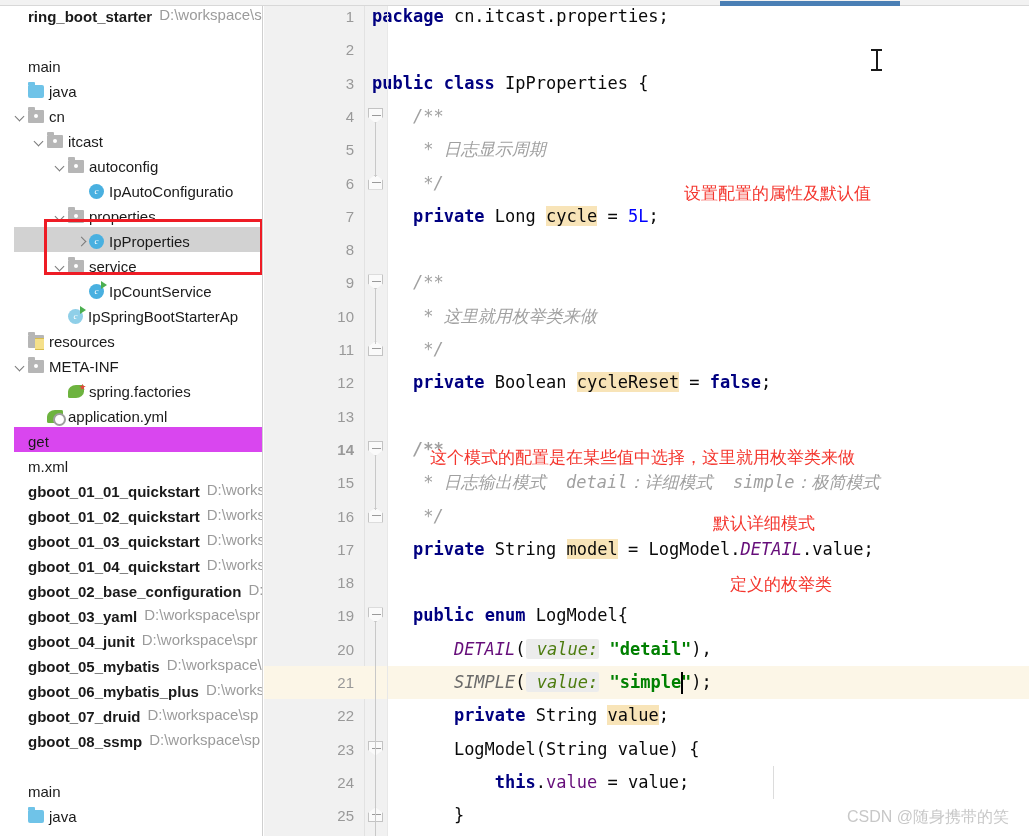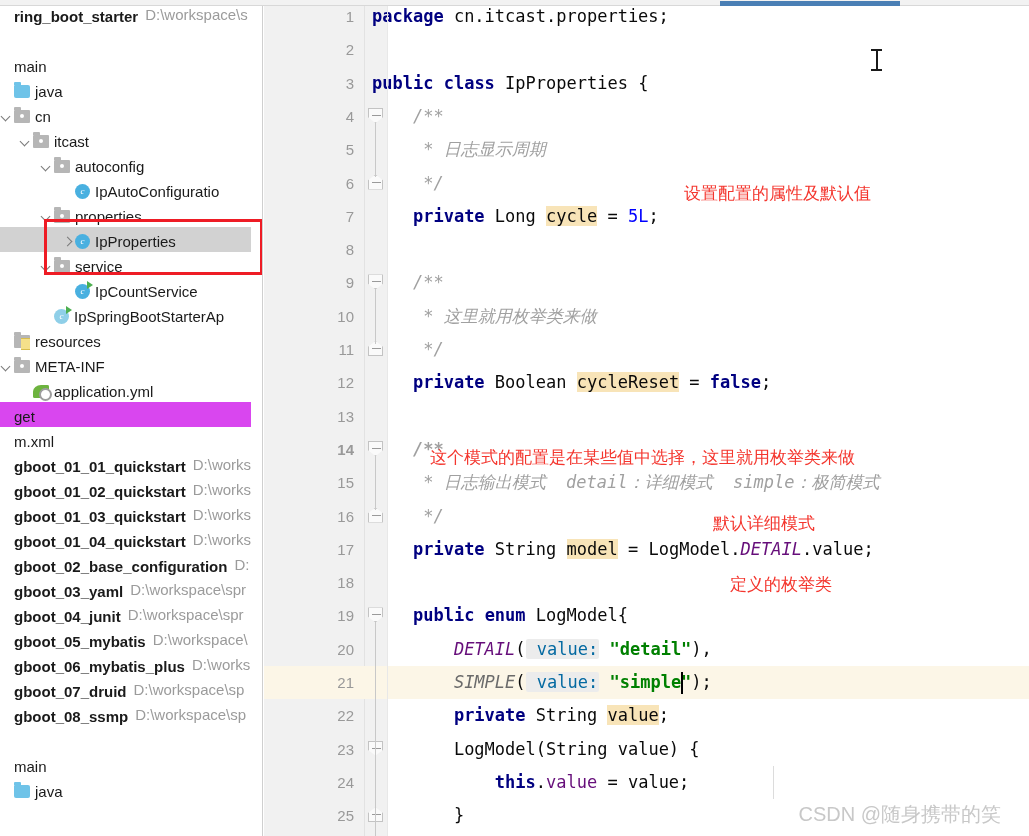--- a/index.html
+++ b/index.html
@@ -155,21 +155,21 @@
   .kw  { color: #000080; font-weight: bold; }
   .typ { color: #0a0a0a; }
   .cls { color: #0a0a0a; }
   .fld { color: #660e7a; }
   .str { color: #008000; font-weight: bold; }
   .num { color: #0000ff; }
   .cmt { color: #a0a0a0; font-style: italic; }
   .enumc { color: #660e7a; font-style: italic; }
   .enumg { color: #6b6b6b; font-style: italic; }
   .hint {
-    color: #0369a1; background: #ececec; border-radius: 2px; padding: 0 1px;
+    color: #4d7c0f; background: #ececec; border-radius: 2px; padding: 0 1px; font-style: italic;
   }
   .hi { background: #f8e4b8; }
 
   
   .ann {
     position: absolute; color: #f4362e;
     font-family: Liberation Mono, monospace; font-size: 17px;
     white-space: nowrap;
   }
   .caret {
@@ -179,51 +179,52 @@
     position: absolute; width: 11px; height: 22px;
   }
   .mouse-caret::before {
     content:""; position:absolute; left:5px; top:0; width:1.5px; height:22px; background:#1a1a1a;
   }
   .mouse-caret::after {
     content:""; position:absolute; left:0; top:0; width:11px; height:2px;
     background:#1a1a1a; box-shadow: 0 20px 0 0 #1a1a1a;
   }
   .watermark {
-    position: absolute; right: 28px; bottom: 8px;
-    color: #c8c8c8; font-size: 20px; font-family: "Liberation Sans", sans-serif;
+    position: absolute; right: 20px; bottom: 8px;
+    color: #c8c8c8; font-size: 16px; font-family: "Liberation Sans", sans-serif;
     white-space: nowrap;
   }
 </style>
 </head>
 <body>
 
 <div id="root">
 
   <div class="tabstrip">
     <div class="tab-active-underline"></div>
   </div>
 
   <div class="sidebar">
-    <div id="tree" style="position: absolute; left: 0px; top: -4px;">
+    <div id="tree" style="position: absolute; left: 14px; top: -4px;">
         <div class="tree-row"><span class="tw" style="width:14px"></span><span class="lbl lbl-b">ring_boot_starter</span><span class="path">D:\workspace\s</span></div>
         <div class="tree-row"><span class="lbl"></span></div>
         <div class="tree-row"><span class="tw" style="width:14px"></span><span class="lbl">main</span></div>
         <div class="tree-row"><span class="tw" style="width:14px"></span><span class="ico ico-folder"></span><span class="lbl">java</span></div>
         <div class="tree-row"><span class="chev"></span><span class="ico ico-pkg"></span><span class="lbl">cn</span></div>
         <div class="tree-row"><span class="tw" style="width:19px"></span><span class="chev"></span><span class="ico ico-pkg"></span><span class="lbl">itcast</span></div>
         <div class="tree-row"><span class="tw" style="width:40px"></span><span class="chev"></span><span class="ico ico-pkg"></span><span class="lbl">autoconfig</span></div>
         <div class="tree-row"><span class="tw" style="width:61px"></span><span class="tw" style="width:14px"></span><span class="ico ico-class">c</span><span class="lbl">IpAutoConfiguratio</span></div>
         <div class="tree-row"><span class="tw" style="width:40px"></span><span class="chev"></span><span class="ico ico-pkg"></span><span class="lbl">properties</span></div>
         <div class="tree-row sel"><span class="tw" style="width:61px"></span><span class="chev right"></span><span class="ico ico-class">c</span><span class="lbl">IpProperties</span></div>
         <div class="tree-row"><span class="tw" style="width:40px"></span><span class="chev"></span><span class="ico ico-pkg"></span><span class="lbl">service</span></div>
         <div class="tree-row"><span class="tw" style="width:61px"></span><span class="tw" style="width:14px"></span><span class="ico ico-class run">c</span><span class="lbl">IpCountService</span></div>
         <div class="tree-row"><span class="tw" style="width:40px"></span><span class="tw" style="width:14px"></span><span class="ico ico-class app run">c</span><span class="lbl">IpSpringBootStarterAp</span></div>
         <div class="tree-row"><span class="tw" style="width:14px"></span><span class="ico ico-res"></span><span class="lbl">resources</span></div>
         <div class="tree-row"><span class="chev"></span><span class="ico ico-pkg"></span><span class="lbl">META-INF</span></div>
+        <div class="tree-row"><span class="tw" style="width:40px"></span><span class="tw" style="width:14px"></span><span class="ico ico-spring dot"></span><span class="lbl">spring.factories</span></div>
         <div class="tree-row"><span class="tw" style="width:19px"></span><span class="tw" style="width:14px"></span><span class="ico ico-spring gear"></span><span class="lbl">application.yml</span></div>
         <div class="tree-row hl"><span class="tw" style="width:14px"></span><span class="lbl">get</span></div>
         <div class="tree-row"><span class="tw" style="width:14px"></span><span class="lbl">m.xml</span></div>
         <div class="tree-row"><span class="tw" style="width:14px"></span><span class="lbl lbl-b">gboot_01_01_quickstart</span><span class="path">D:\works</span></div>
         <div class="tree-row"><span class="tw" style="width:14px"></span><span class="lbl lbl-b">gboot_01_02_quickstart</span><span class="path">D:\works</span></div>
         <div class="tree-row"><span class="tw" style="width:14px"></span><span class="lbl lbl-b">gboot_01_03_quickstart</span><span class="path">D:\works</span></div>
         <div class="tree-row"><span class="tw" style="width:14px"></span><span class="lbl lbl-b">gboot_01_04_quickstart</span><span class="path">D:\works</span></div>
         <div class="tree-row"><span class="tw" style="width:14px"></span><span class="lbl lbl-b">gboot_02_base_configuration</span><span class="path">D:</span></div>
         <div class="tree-row"><span class="tw" style="width:14px"></span><span class="lbl lbl-b">gboot_03_yaml</span><span class="path">D:\workspace\spr</span></div>
         <div class="tree-row"><span class="tw" style="width:14px"></span><span class="lbl lbl-b">gboot_04_junit</span><span class="path">D:\workspace\spr</span></div>

